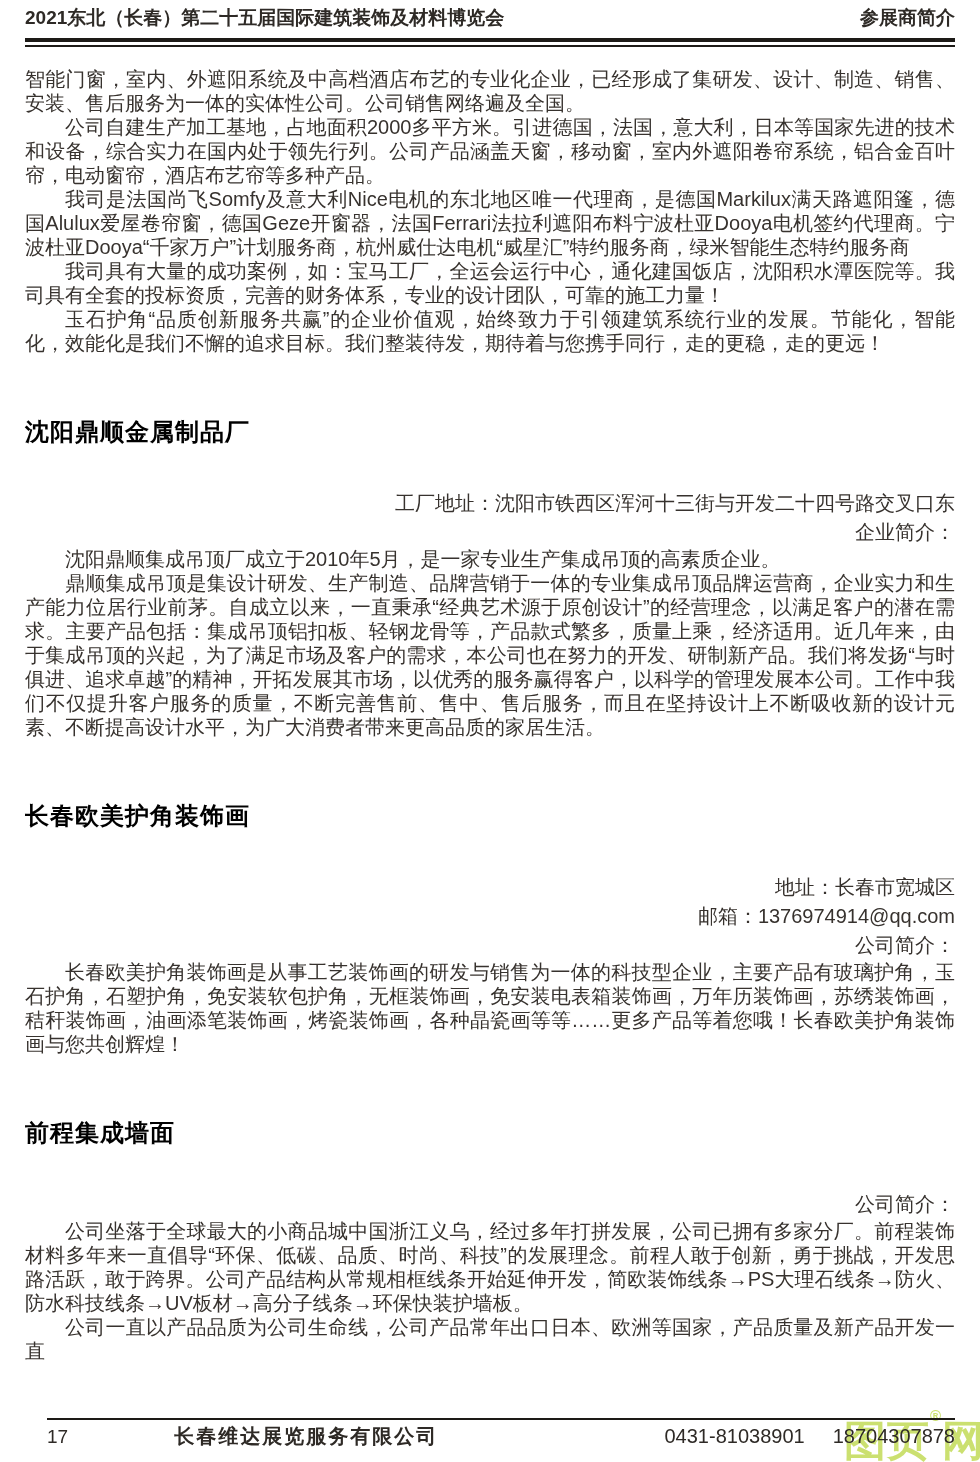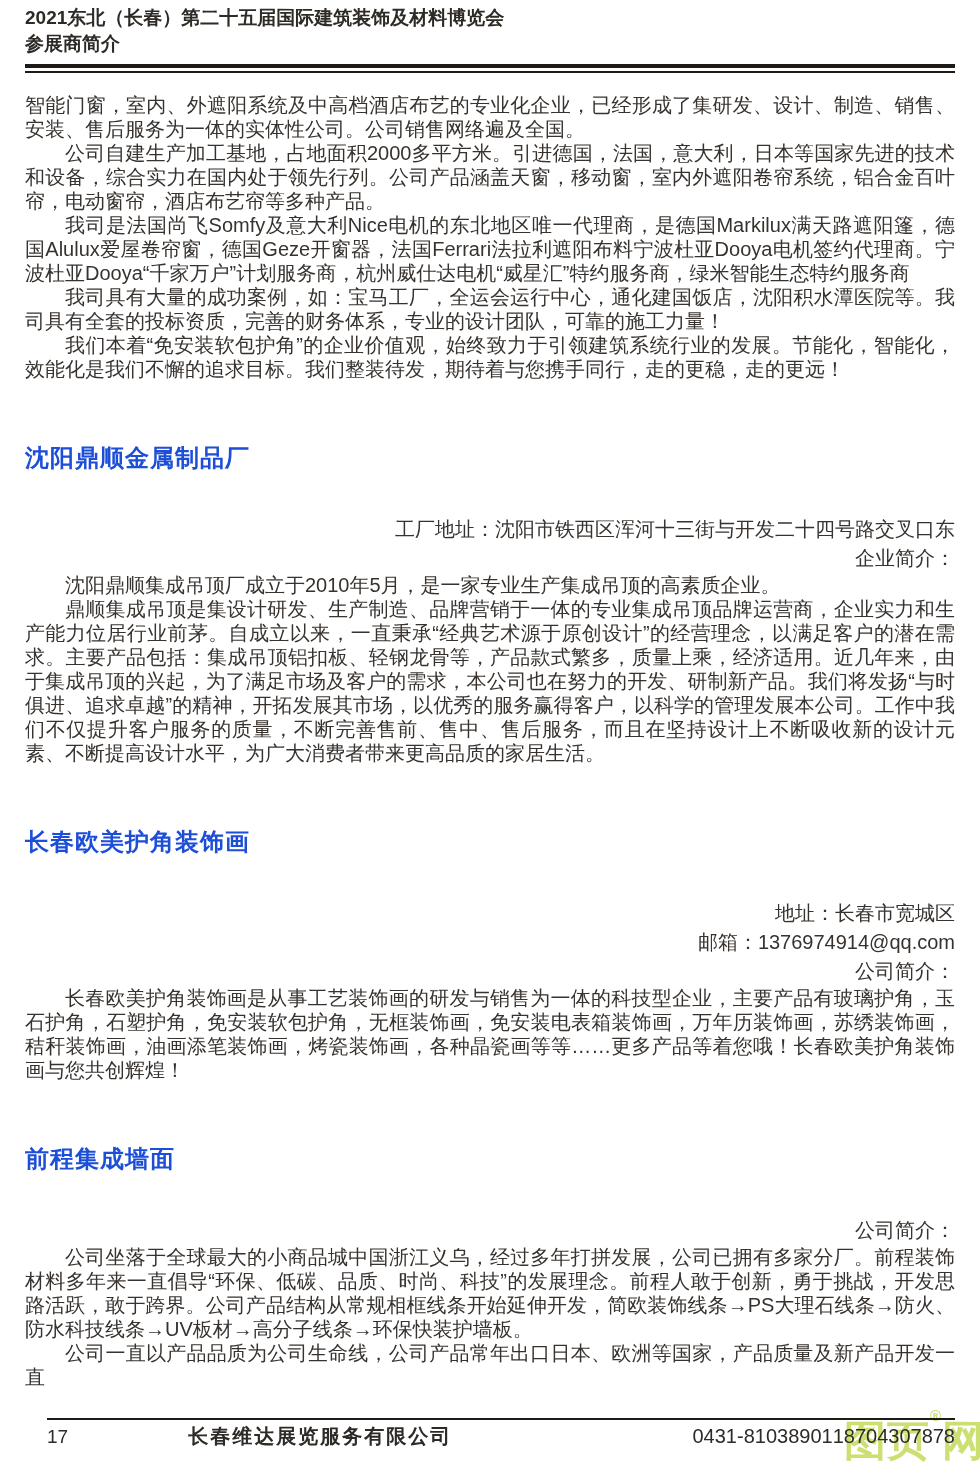--- a/index.html
+++ b/index.html
@@ -16,21 +16,20 @@
   }
   
   .header {
     display: flex;
     justify-content: space-between;
     align-items: baseline;
     padding: 5px 25px 0 25px;
     font-size: 19px;
     font-weight: bold;
     color: #2e2a26;
-    flex-direction: column;
   }
   .header-rule {
     margin: 7px 25px 0 25px;
     border-top: 4px solid #1d1a17;
     border-bottom: 2px solid #1d1a17;
     height: 3px;
   }
   
   .page-body {
     padding: 20px 25px 0 25px;
@@ -49,21 +48,21 @@
     font-size: 20px;
     line-height: 29px;
     color: #37322e;
     text-align: right;
   }
   .company-section h2 {
     margin: 64px 0 44px 0;
     font-size: 24px;
     line-height: 26px;
     font-weight: bold;
-    color: #1d4ed8;
+    color: #000000;
     letter-spacing: 1px;
   }
   
   .footer {
     position: absolute;
     left: 16px; right: 0; bottom: 0;
     height: 44px;
     z-index: 2;
     padding-left: 6px;
   }
@@ -73,21 +72,21 @@
   }
   .footer-row {
     display: flex;
     align-items: baseline;
     padding: 3px 25px 0 25px;
     font-size: 20px;
     color: #2e2a26;
   }
   .footer-page-num { flex: 0 0 auto; font-size: 19px; }
   .footer-company { flex: 1 1 auto; text-align: center; font-weight: bold; letter-spacing: 2px; padding-right: 120px; }
-  .footer-phones { flex: 0 0 auto; display: flex; font-weight: 500; }
+  .footer-phones { flex: 0 0 auto; display: flex; gap: 28px; font-weight: 500; }
   
   .watermark {
     position: absolute;
     right: -5px;
     bottom: 0px;
     z-index: 1;
     font-size: 42px;
     font-weight: bold;
     letter-spacing: 1px;
     line-height: 1;
@@ -110,21 +109,21 @@
     <span>参展商简介</span>
   </div>
   <div class="header-rule"></div>
 
   <main class="page-body">
       <section class="company-section">
         <p class="body-para">智能门窗，室内、外遮阳系统及中高档酒店布艺的专业化企业，已经形成了集研发、设计、制造、销售、安装、售后服务为一体的实体性公司。公司销售网络遍及全国。</p>
         <p class="body-para indent">公司自建生产加工基地，占地面积2000多平方米。引进德国，法国，意大利，日本等国家先进的技术和设备，综合实力在国内处于领先行列。公司产品涵盖天窗，移动窗，室内外遮阳卷帘系统，铝合金百叶帘，电动窗帘，酒店布艺帘等多种产品。</p>
         <p class="body-para indent">我司是法国尚飞Somfy及意大利Nice电机的东北地区唯一代理商，是德国Markilux满天路遮阳篷，德国Alulux爱屋卷帘窗，德国Geze开窗器，法国Ferrari法拉利遮阳布料宁波杜亚Dooya电机签约代理商。宁波杜亚Dooya“千家万户”计划服务商，杭州威仕达电机“威星汇”特约服务商，绿米智能生态特约服务商</p>
         <p class="body-para indent">我司具有大量的成功案例，如：宝马工厂，全运会运行中心，通化建国饭店，沈阳积水潭医院等。我司具有全套的投标资质，完善的财务体系，专业的设计团队，可靠的施工力量！</p>
-        <p class="body-para indent">我们本着“免安装软包护角”的企业价值观，始终致力于引领建筑系统行业的发展。节能化，智能化，效能化是我们不懈的追求目标。我们整装待发，期待着与您携手同行，走的更稳，走的更远！</p>
+        <p class="body-para indent">玉石护角“品质创新服务共赢”的企业价值观，始终致力于引领建筑系统行业的发展。节能化，智能化，效能化是我们不懈的追求目标。我们整装待发，期待着与您携手同行，走的更稳，走的更远！</p>
       </section>
       <section class="company-section">
         <h2>沈阳鼎顺金属制品厂</h2>
         <p class="info-line">工厂地址：沈阳市铁西区浑河十三街与开发二十四号路交叉口东</p>
         <p class="info-line">企业简介：</p>
         <p class="body-para indent">沈阳鼎顺集成吊顶厂成立于2010年5月，是一家专业生产集成吊顶的高素质企业。</p>
         <p class="body-para indent">鼎顺集成吊顶是集设计研发、生产制造、品牌营销于一体的专业集成吊顶品牌运营商，企业实力和生产能力位居行业前茅。自成立以来，一直秉承“经典艺术源于原创设计”的经营理念，以满足客户的潜在需求。主要产品包括：集成吊顶铝扣板、轻钢龙骨等，产品款式繁多，质量上乘，经济适用。近几年来，由于集成吊顶的兴起，为了满足市场及客户的需求，本公司也在努力的开发、研制新产品。我们将发扬“与时俱进、追求卓越”的精神，开拓发展其市场，以优秀的服务赢得客户，以科学的管理发展本公司。工作中我们不仅提升客户服务的质量，不断完善售前、售中、售后服务，而且在坚持设计上不断吸收新的设计元素、不断提高设计水平，为广大消费者带来更高品质的家居生活。</p>
       </section>
       <section class="company-section">
         <h2>长春欧美护角装饰画</h2>

